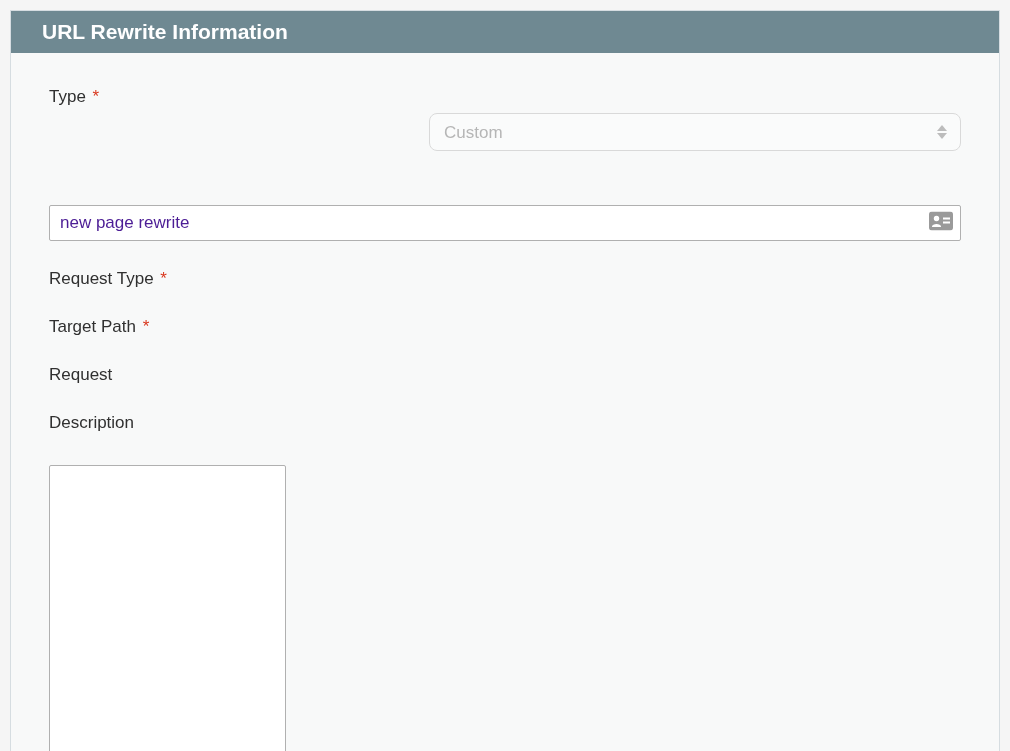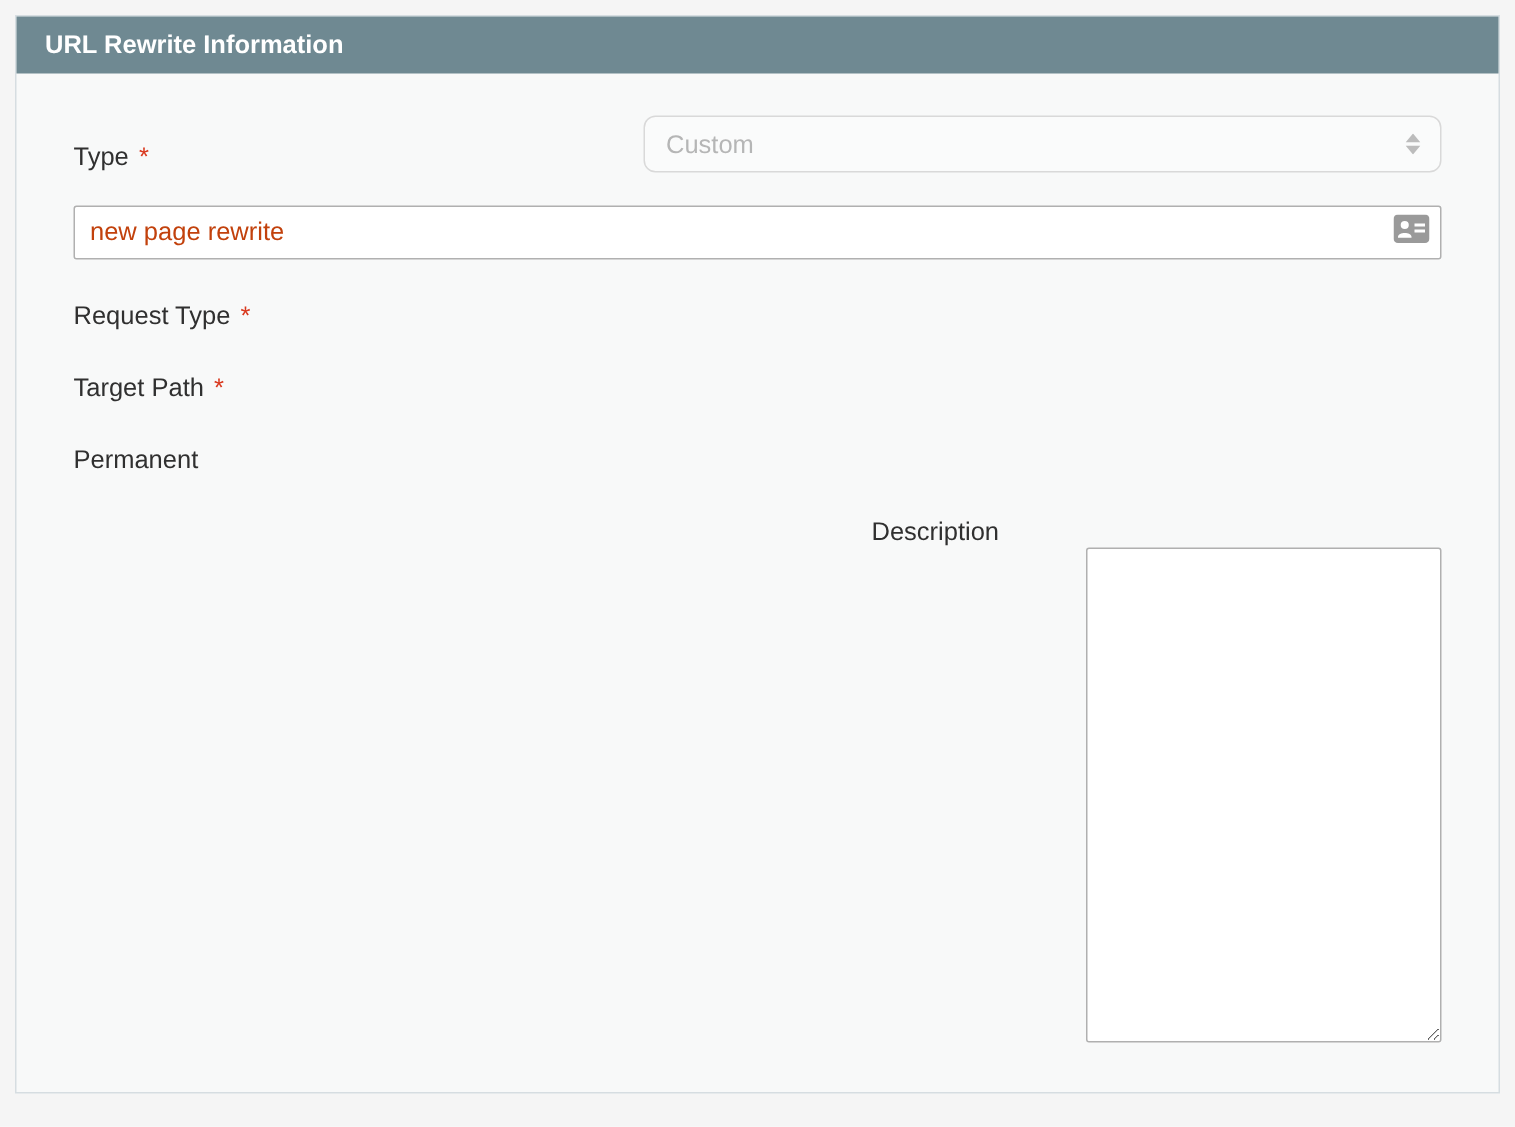--- a/index.html
+++ b/index.html
@@ -14,56 +14,57 @@
     }
     .panel {
       width: 990px;
       border: 1px solid #d6dde1;
       background: #f8f9f9;
     }
     .panel-header {
       background: #6f8992;
       color: #ffffff;
       font-weight: bold;
-      font-size: 17px;
-      padding: 9px 19px;
+      font-size: 21px;
+      padding: 9px 31px;
     }
     .panel-body {
       padding: 28px 38px 28px 38px;
     }
     .form-row {
       display: flex;
-      align-items: flex-end;
+      align-items: flex-start;
       margin-bottom: 22px;
     }
     .form-row:last-child {
       margin-bottom: 0;
       flex-direction: column;
     }
     .form-label {
       width: 380px;
       flex-shrink: 0;
       font-size: 17px;
       color: #303030;
       padding-top: 6px;
     }
     .form-label .required {
       color: #d9381e;
       margin-left: 2px;
     }
     .form-control {
       flex: 1;
       position: relative;
+      margin-top: 32px;
     }
     .text-input, .select-input, .textarea-input {
       width: 100%;
       border: 1px solid #b0b0b0;
       background: #ffffff;
       font-size: 17px;
-      color: #c2410c;
+      color: #4c1d95;
       padding: 6px 10px;
       height: 36px;
       border-radius: 2px;
       font-family: inherit;
     }
     .select-input {
       appearance: none;
       -webkit-appearance: none;
       padding: 6px 34px 6px 14px;
       border-radius: 8px;
@@ -171,21 +172,21 @@
 
     <div class="form-row">
       <div class="form-label">
         <span>Target Path</span>
         <span class="required">*</span>
       </div>
     </div>
 
     <div class="form-row">
       <div class="form-label">
-        <span>Permanent</span>
+        <span>Request</span>
       </div>
     </div>
 
     <div class="form-row">
       <div class="form-label">
         <span>Description</span>
       </div>
       <div class="form-control">
         <textarea class="textarea-input" style=""></textarea>
       </div>

